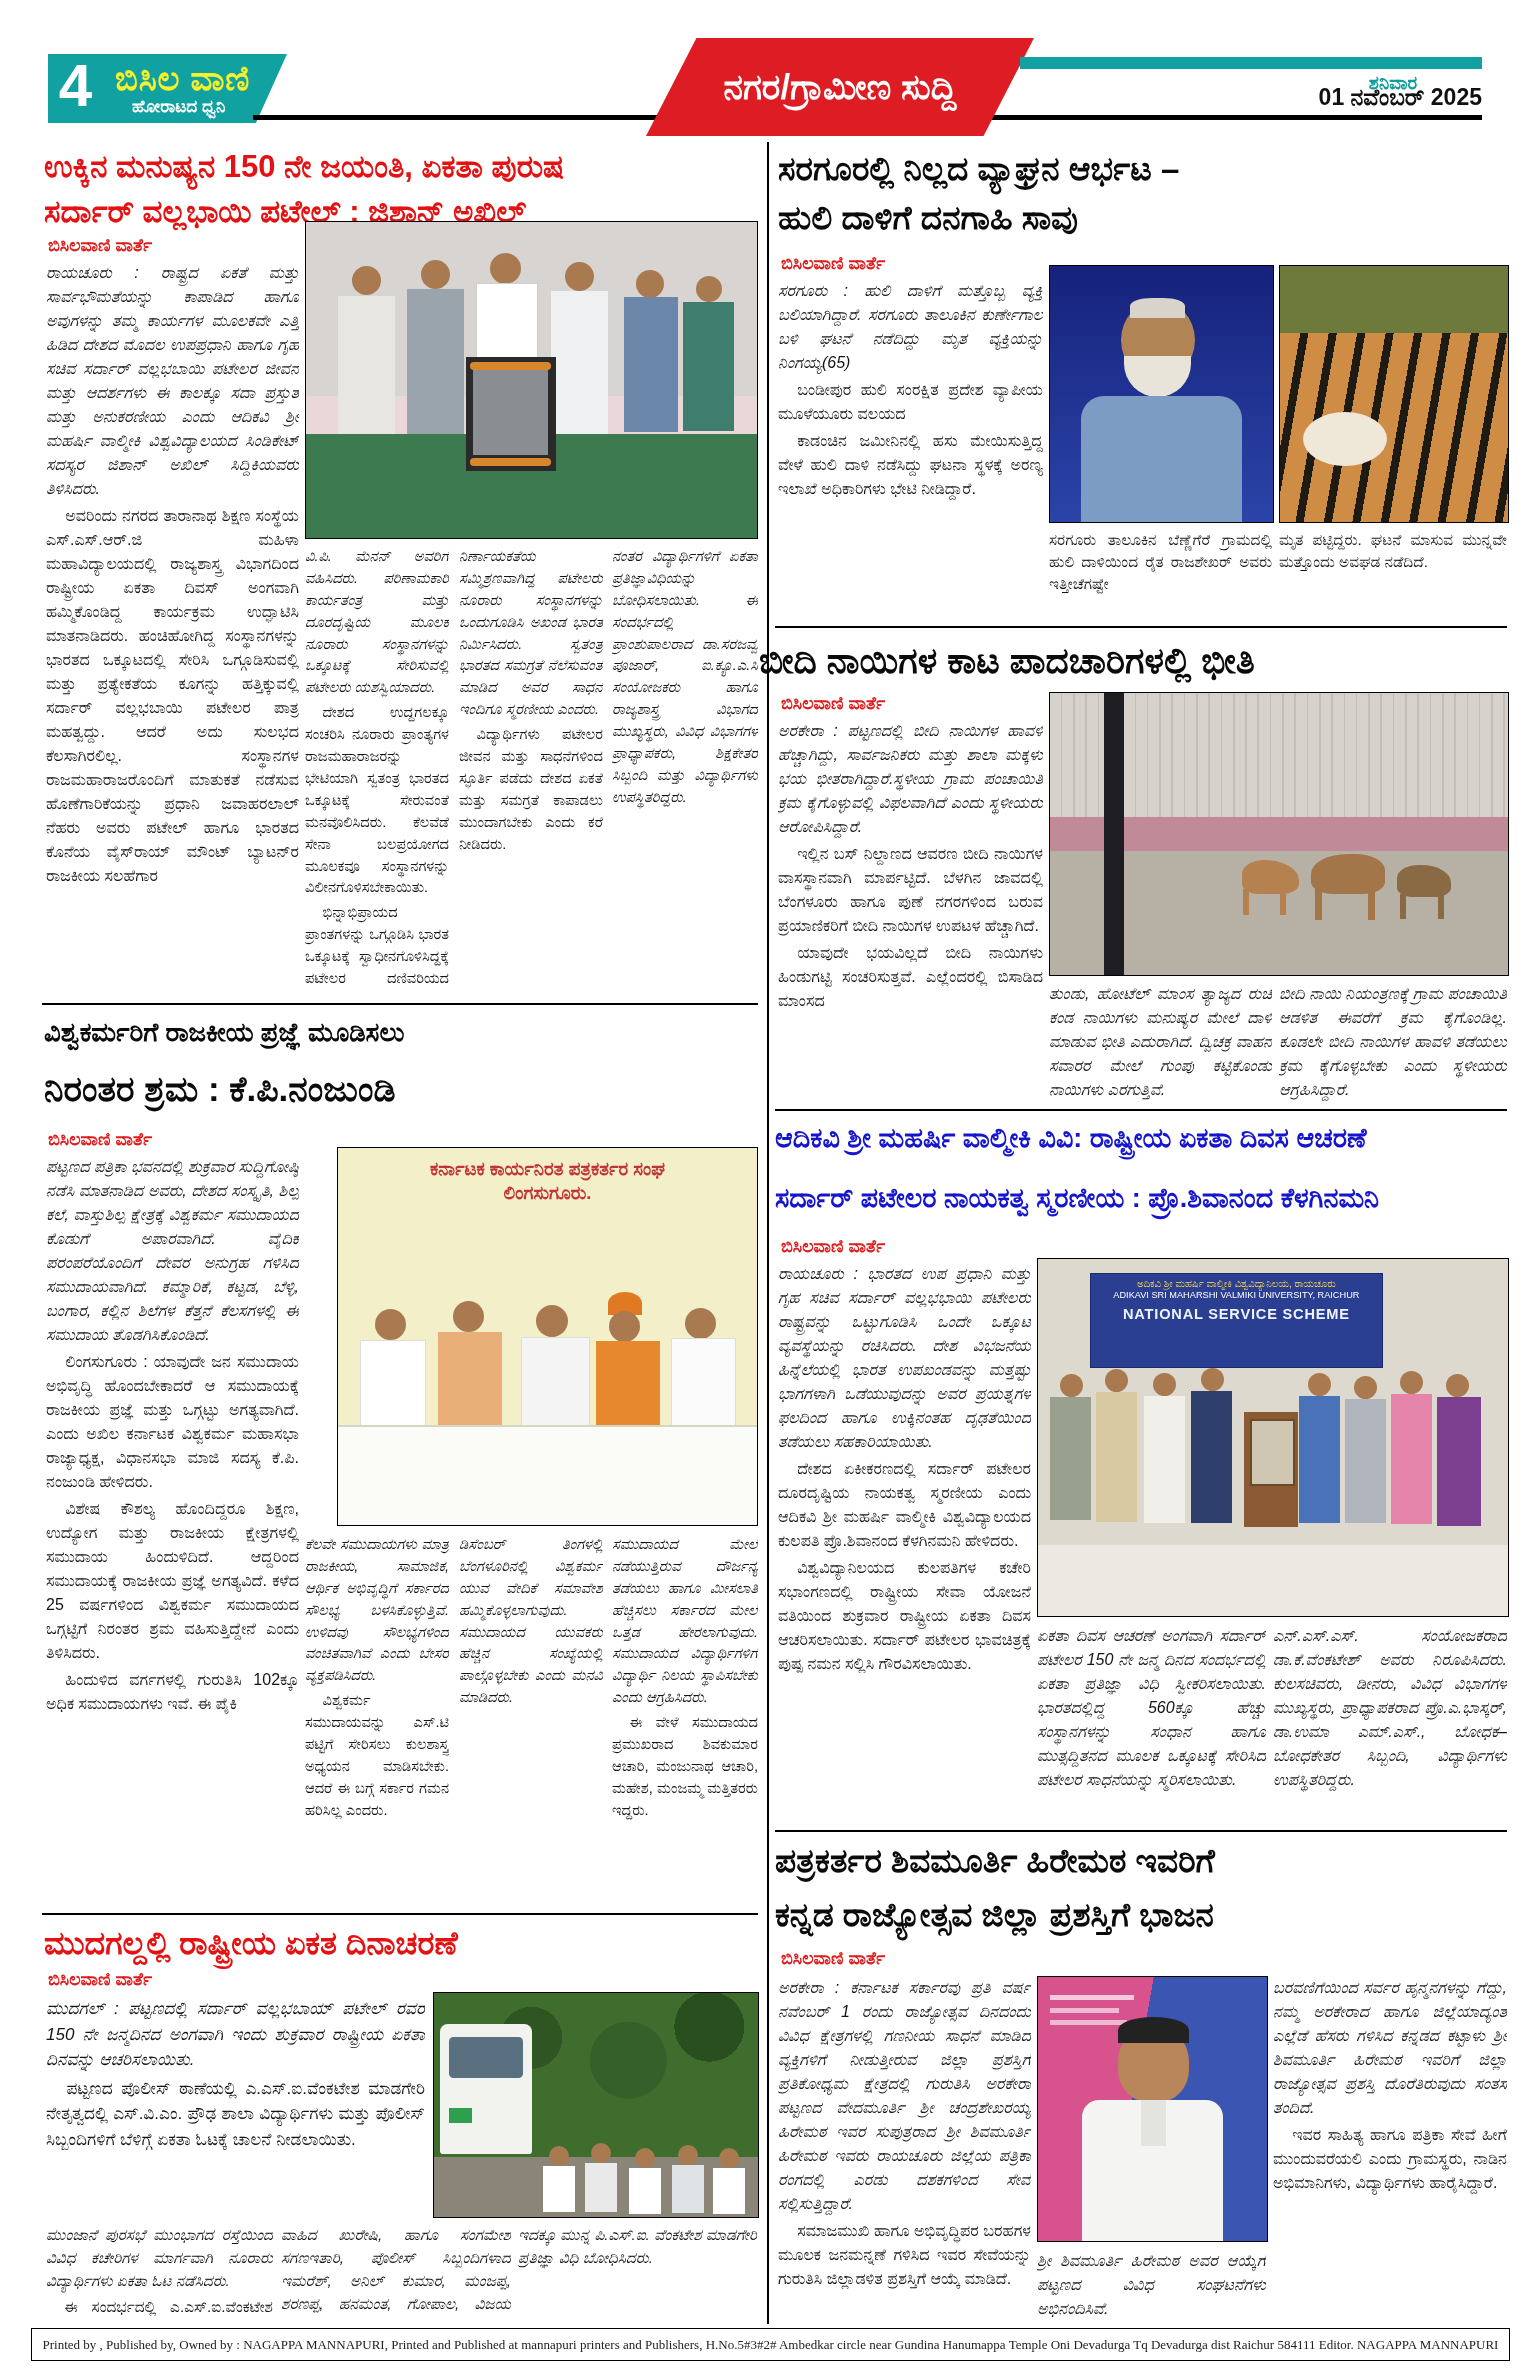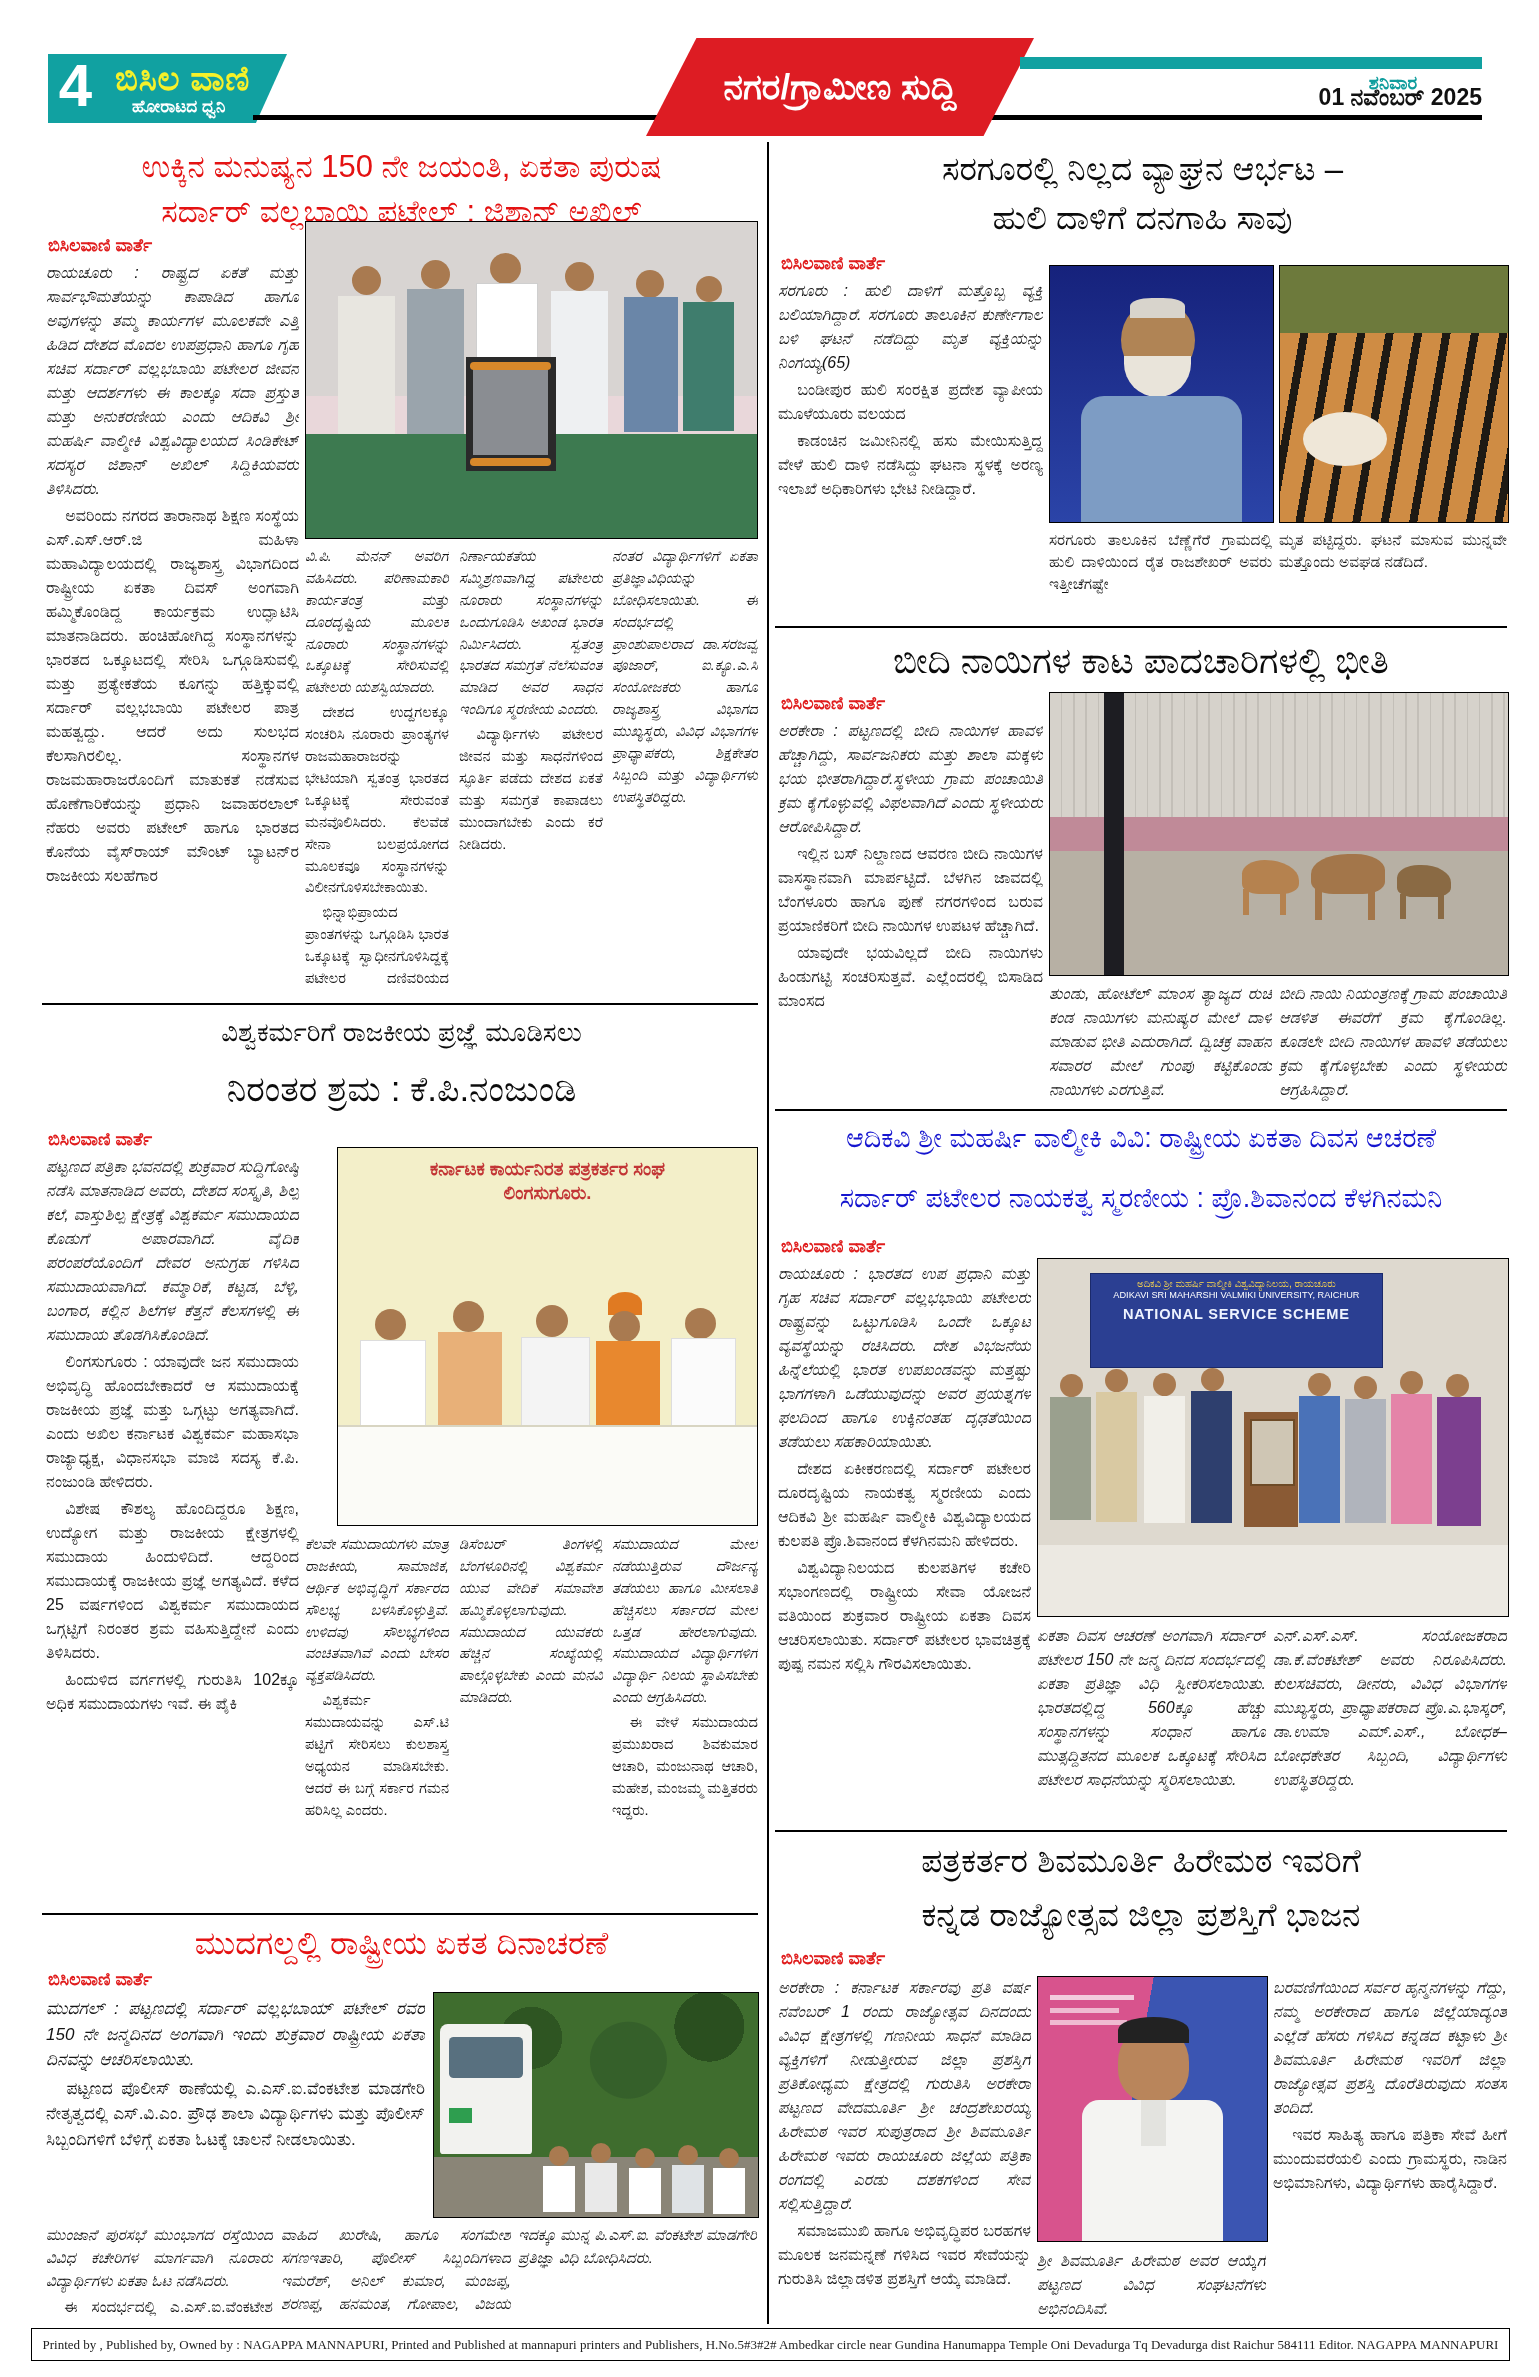--- a/index.html
+++ b/index.html
@@ -12,21 +12,21 @@
   .masthead{position:absolute;left:67px;top:4.6px;color:#f6f12a;font-size:34px;font-weight:bold;letter-spacing:0.8px;}
   .tagline{position:absolute;left:84px;top:43px;color:#ffffff;font-size:17px;font-weight:bold;}
   .hdr-line{position:absolute;left:253px;top:115px;width:1229px;height:4.6px;background:#000;}
   .red-banner{position:absolute;left:646px;top:38px;width:388px;height:98px;background:#dd1c23;
               clip-path:polygon(13% 0,100% 0,87% 100%,0 100%);display:flex;align-items:center;justify-content:center;}
   .red-banner span{color:#ffffff;font-size:35px;font-weight:bold;}
   .teal-strip{position:absolute;left:1020px;top:57px;width:462px;height:11.5px;background:#11a1a1;}
   .weekday{position:absolute;left:1304px;top:72px;width:178px;text-align:center;color:#0f9d9d;font-size:18.4px;font-weight:bold;}
   .date{position:absolute;left:1181px;top:84px;width:301px;text-align:right;color:#111;font-size:23px;font-weight:bold;}
   
-  .headline{position:absolute;text-align:center;font-weight:normal;line-height:1.32;}
+  .headline{position:absolute;font-weight:bold;line-height:1.32;}
   .hl-red{color:#e41212;}
   .hl-black{color:#0b0b0b;}
   .hl-blue{color:#1515cf;}
   .byline{position:absolute;color:#e01d1d;font-weight:bold;font-size:17.6px;}
   .body-col{position:absolute;text-align:justify;overflow:hidden;color:#141414;line-height:1.5;}
   .body-col p{margin:0 0 3.1px 0;text-indent:1.2em;}
   .body-col p:first-child{text-indent:0;font-style:italic;}
   .caption{position:absolute;text-align:justify;overflow:hidden;color:#141414;line-height:1.45;font-size:15.3px;}
   .sep-h{position:absolute;height:2.3px;background:#000;}
   .sep-v{position:absolute;width:1.5px;background:#000;}
@@ -226,21 +226,21 @@
       <div class="ph" style="left:23px;top:146px;width:84px;height:54px;background:#efe7d8;border-radius:50%;"></div>
     </div>
 
     <div class="caption" style="left:1049px;top:529px;width:223px;height:90px;">ಸರಗೂರು ತಾಲೂಕಿನ ಬೆಣ್ಣೆಗೆರೆ ಗ್ರಾಮದಲ್ಲಿ ಹುಲಿ ದಾಳಿಯಿಂದ ರೈತ ರಾಜಶೇಖರ್ ಅವರು ಇತ್ತೀಚೆಗಷ್ಟೇ</div>
     <div class="caption" style="left:1279px;top:529px;width:228px;height:90px;">ಮೃತ ಪಟ್ಟಿದ್ದರು. ಘಟನೆ ಮಾಸುವ ಮುನ್ನವೇ ಮತ್ತೊಂದು ಅವಘಡ ನಡೆದಿದೆ.</div>
   </div>
 
   <div class="sep-h" style="left:775px;top:626px;width:732px;"></div>
 
   <div>
-    <div class="headline hl-black" style="left:775px;top:637px;width:732px;font-size:36px;">ಬೀದಿ ನಾಯಿಗಳ ಕಾಟ ಪಾದಚಾರಿಗಳಲ್ಲಿ ಭೀತಿ</div>
+    <div class="headline hl-black" style="left:759px;top:637px;width:732px;font-size:36px;">ಬೀದಿ ನಾಯಿಗಳ ಕಾಟ ಪಾದಚಾರಿಗಳಲ್ಲಿ ಭೀತಿ</div>
     <div class="byline" style="left:781px;top:693px;">ಬಿಸಿಲವಾಣಿ ವಾರ್ತೆ</div>
 
     <div class="body-col" style="left:778px;top:719px;width:265px;height:383px;font-size:16px;">
       <p>ಅರಕೇರಾ : ಪಟ್ಟಣದಲ್ಲಿ ಬೀದಿ ನಾಯಿಗಳ ಹಾವಳಿ ಹೆಚ್ಚಾಗಿದ್ದು, ಸಾರ್ವಜನಿಕರು ಮತ್ತು ಶಾಲಾ ಮಕ್ಕಳು ಭಯ ಭೀತರಾಗಿದ್ದಾರೆ.ಸ್ಥಳೀಯ ಗ್ರಾಮ ಪಂಚಾಯಿತಿ ಕ್ರಮ ಕೈಗೊಳ್ಳುವಲ್ಲಿ ವಿಫಲವಾಗಿದೆ ಎಂದು ಸ್ಥಳೀಯರು ಆರೋಪಿಸಿದ್ದಾರೆ.</p>
       <p>ಇಲ್ಲಿನ ಬಸ್ ನಿಲ್ದಾಣದ ಆವರಣ ಬೀದಿ ನಾಯಿಗಳ ವಾಸಸ್ಥಾನವಾಗಿ ಮಾರ್ಪಟ್ಟಿದೆ. ಬೆಳಗಿನ ಜಾವದಲ್ಲಿ ಬೆಂಗಳೂರು ಹಾಗೂ ಪುಣೆ ನಗರಗಳಿಂದ ಬರುವ ಪ್ರಯಾಣಿಕರಿಗೆ ಬೀದಿ ನಾಯಿಗಳ ಉಪಟಳ ಹೆಚ್ಚಾಗಿದೆ.</p>
       <p>ಯಾವುದೇ ಭಯವಿಲ್ಲದೆ ಬೀದಿ ನಾಯಿಗಳು ಹಿಂಡುಗಟ್ಟಿ ಸಂಚರಿಸುತ್ತವೆ. ಎಲ್ಲೆಂದರಲ್ಲಿ ಬಿಸಾಡಿದ ಮಾಂಸದ</p>
     </div>
 
     <div class="photo" style="left:1049px;top:692px;width:458px;height:282px;background:#b7b0a4;">
       <div class="ph" style="left:0;top:0;width:100%;height:44%;background:repeating-linear-gradient(90deg,#d6d2cb 0 10.7px,#c3bfb8 10.7px 12.3px);"></div>

